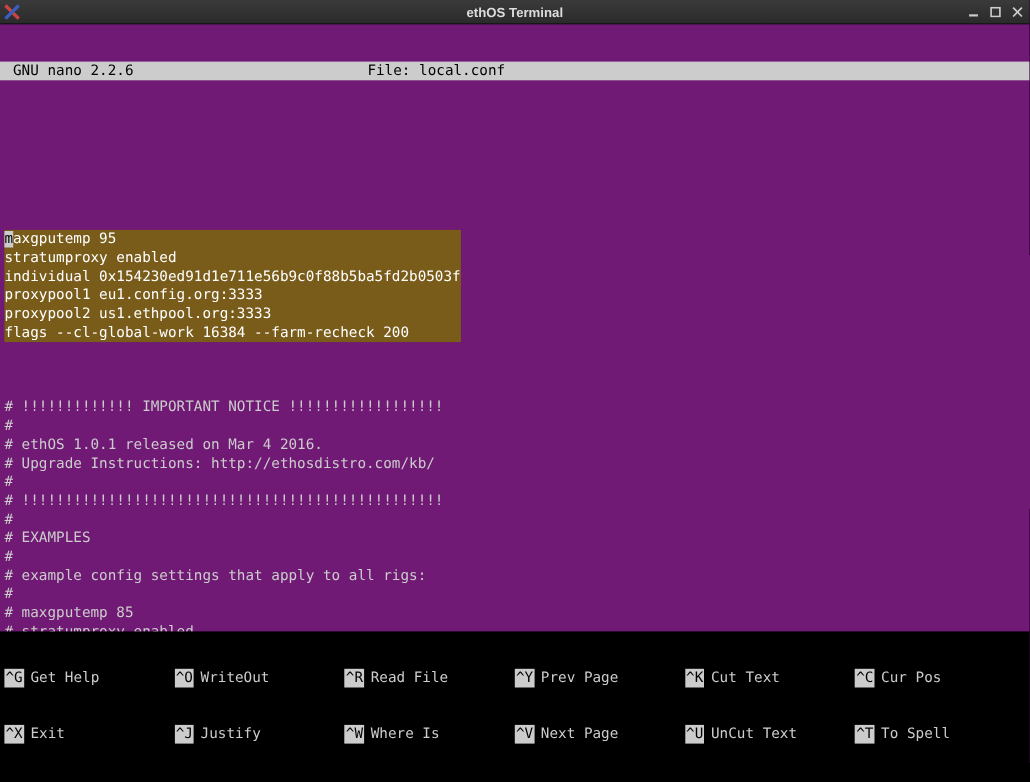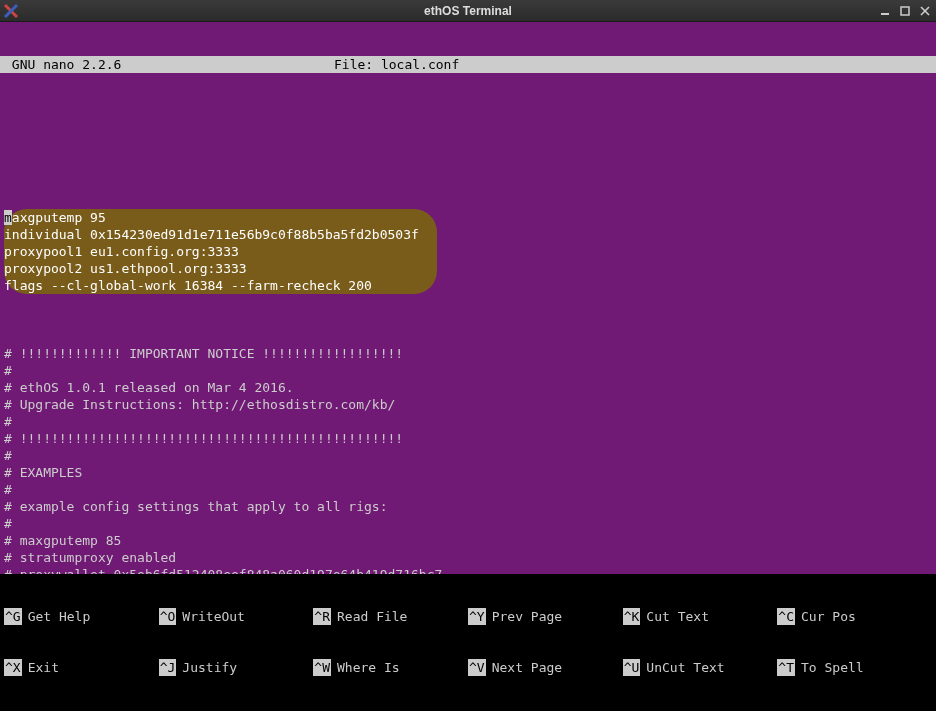--- a/index.html
+++ b/index.html
@@ -85,22 +85,20 @@
     .nano-header-center {
       text-align: right;
     }
     .editor-body {
       padding: 0 4px;
     }
     .selected-block {
       background: #7a5c1a;
       color: #fff;
       display: inline-block;
-      padding-right: 18px;
-      border-radius: 23px;
     }
     .cursor-char {
       background: #ccc;
       color: #000;
     }
     .comment-line {
       color: #ccc;
     }
     .blank-line {
       height: 17px;
@@ -163,21 +161,21 @@
 </div>
 
 <div class="terminal">
   <div class="nano-header">
     <span class="nano-header-left"> GNU nano 2.2.6</span>
     <span class="nano-header-center">File: local.conf</span>
   </div>
 
   <div class="editor-body">
     <div class="blank-line"></div>
-    <div id="selected-container"><div class="selected-block"><div><span class="cursor-char">m</span>axgputemp 95</div><div>individual 0x154230ed91d1e711e56b9c0f88b5ba5fd2b0503f</div><div>proxypool1 eu1.config.org:3333</div><div>proxypool2 us1.ethpool.org:3333</div><div>flags --cl-global-work 16384 --farm-recheck 200</div></div></div>
+    <div id="selected-container"><div class="selected-block"><div><span class="cursor-char">m</span>axgputemp 95</div><div>stratumproxy enabled</div><div>individual 0x154230ed91d1e711e56b9c0f88b5ba5fd2b0503f</div><div>proxypool1 eu1.config.org:3333</div><div>proxypool2 us1.ethpool.org:3333</div><div>flags --cl-global-work 16384 --farm-recheck 200</div></div></div>
     <div id="body-container"><div class="comment-line" style="height: 17px;">&nbsp;</div><div class="comment-line"># !!!!!!!!!!!!! IMPORTANT NOTICE !!!!!!!!!!!!!!!!!!</div><div class="comment-line">#</div><div class="comment-line"># ethOS 1.0.1 released on Mar 4 2016.</div><div class="comment-line"># Upgrade Instructions: http://ethosdistro.com/kb/</div><div class="comment-line">#</div><div class="comment-line"># !!!!!!!!!!!!!!!!!!!!!!!!!!!!!!!!!!!!!!!!!!!!!!!!!</div><div class="comment-line">#</div><div class="comment-line"># EXAMPLES</div><div class="comment-line">#</div><div class="comment-line"># example config settings that apply to all rigs:</div><div class="comment-line">#</div><div class="comment-line"># maxgputemp 85</div><div class="comment-line"># stratumproxy enabled</div><div class="comment-line"># proxywallet 0x5eb6fd512408eef848a060d197e64b419d716bc7</div><div class="comment-line"># proxypool1 eth-us.dwarfpool.com:8008</div><div class="comment-line"># proxypool2 eth-eu.dwarfpool.com:8008</div><div class="comment-line"># flags --farm-recheck 200</div><div class="comment-line"># globalfan 90</div><div class="comment-line">#</div><div class="comment-line"># example config settings that apply to individual rigs (and their respective individual GPUs):</div></div>
   </div>
 
   <div class="nano-footer">
     <div class="footer-row" id="footer-row1"><div class="footer-cell"><span class="footer-key">^G</span><span class="footer-label">Get Help</span></div><div class="footer-cell"><span class="footer-key">^O</span><span class="footer-label">WriteOut</span></div><div class="footer-cell"><span class="footer-key">^R</span><span class="footer-label">Read File</span></div><div class="footer-cell"><span class="footer-key">^Y</span><span class="footer-label">Prev Page</span></div><div class="footer-cell"><span class="footer-key">^K</span><span class="footer-label">Cut Text</span></div><div class="footer-cell"><span class="footer-key">^C</span><span class="footer-label">Cur Pos</span></div></div>
     <div class="footer-row" id="footer-row2"><div class="footer-cell"><span class="footer-key">^X</span><span class="footer-label">Exit</span></div><div class="footer-cell"><span class="footer-key">^J</span><span class="footer-label">Justify</span></div><div class="footer-cell"><span class="footer-key">^W</span><span class="footer-label">Where Is</span></div><div class="footer-cell"><span class="footer-key">^V</span><span class="footer-label">Next Page</span></div><div class="footer-cell"><span class="footer-key">^U</span><span class="footer-label">UnCut Text</span></div><div class="footer-cell"><span class="footer-key">^T</span><span class="footer-label">To Spell</span></div></div>
   </div>
 </div>
 
 </body></html>

